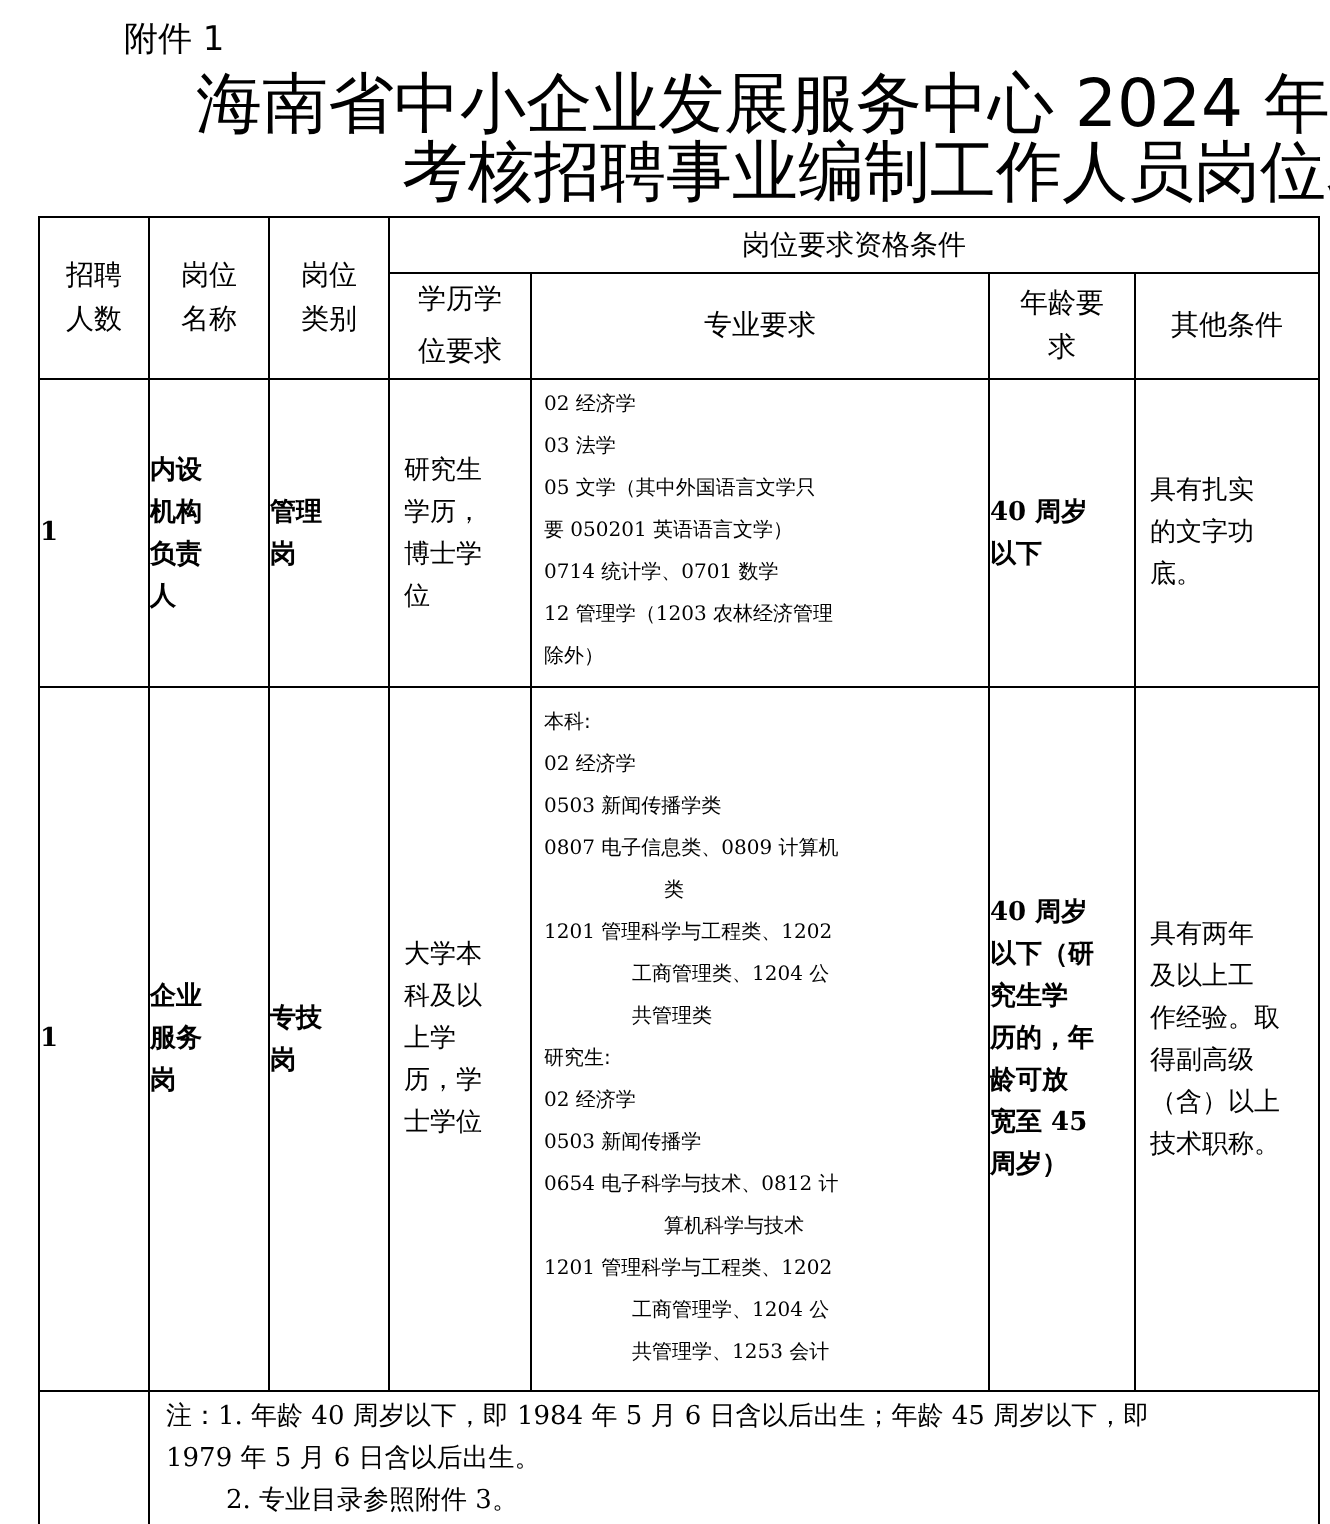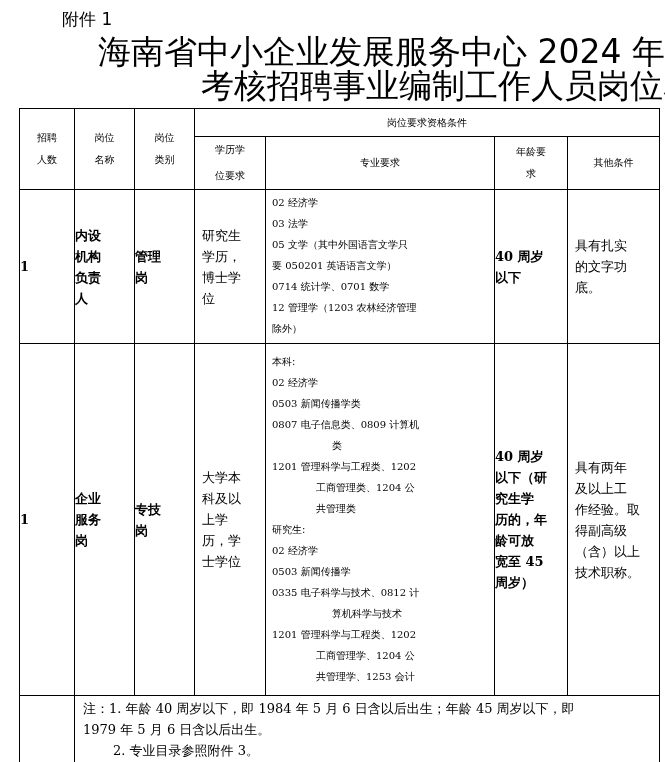--- a/index.html
+++ b/index.html
@@ -3,21 +3,21 @@
 <meta charset="utf-8">
 <style>
   html, body { margin: 0; padding: 0; background: #ffffff; }
   body { width: 665px; height: 762px; position: relative; overflow: hidden; color: #000; }
   .attach { position: absolute; left: 62px; top: 8px; font-family: "DejaVu Sans", sans-serif; font-size: 17px; }
   .title { position: absolute; left: 0; width: 665px; text-align: right; font-family: "DejaVu Sans", sans-serif; font-size: 33px; line-height: 32px; }
   .t1 { top: 36px; }
   .t2 { top: 70px; margin-left: 31px; }
   table { position: absolute; left: 19px; top: 108px; border-collapse: collapse; table-layout: fixed; width: 640px; }
   td { border: 1.5px solid #000; padding: 0; vertical-align: middle; font-family: "DejaVu Serif", serif; font-size: 13px; line-height: 21px; }
-  .hdr { font-family: "DejaVu Sans", sans-serif; font-size: 10px; text-align: center; line-height: 22px; }
+  .hdr { font-family: "DejaVu Sans", sans-serif; font-size: 14px; text-align: center; line-height: 22px; }
   .c { text-align: left; font-weight: bold; }
   .l { text-align: left; padding-left: 7px; padding-right: 4px; }
   .major { padding: 2px 6px 4px 6px; font-size: 10px; line-height: 21px; }
   .major div { white-space: nowrap; }
   .ind { padding-left: 60px; }
   .ind2 { padding-left: 44px; }
   .bold { font-weight: normal; font-family: "DejaVu Sans", sans-serif; }
   .notes { padding: 2px 6px 2px 8px; font-size: 13px; line-height: 21px; }
   .notes .n2 { padding-left: 30px; }
 </style>
@@ -128,21 +128,21 @@
       <div>02 经济学</div>
       <div>0503 新闻传播学类</div>
       <div>0807 电子信息类、0809 计算机</div>
       <div class="ind">类</div>
       <div>1201 管理科学与工程类、1202</div>
       <div class="ind2">工商管理类、1204 公</div>
       <div class="ind2">共管理类</div>
       <div class="bold">研究生:</div>
       <div>02 经济学</div>
       <div>0503 新闻传播学</div>
-      <div>0335 电子科学与技术、0812 计</div>
+      <div>0654 电子科学与技术、0812 计</div>
       <div class="ind">算机科学与技术</div>
       <div>1201 管理科学与工程类、1202</div>
       <div class="ind2">工商管理学、1204 公</div>
       <div class="ind2">共管理学、1253  会计</div>
     </td>
     <td class="c">
       <div>40 周岁</div>
       <div>以下（研</div>
       <div>究生学</div>
       <div>历的，年</div>

